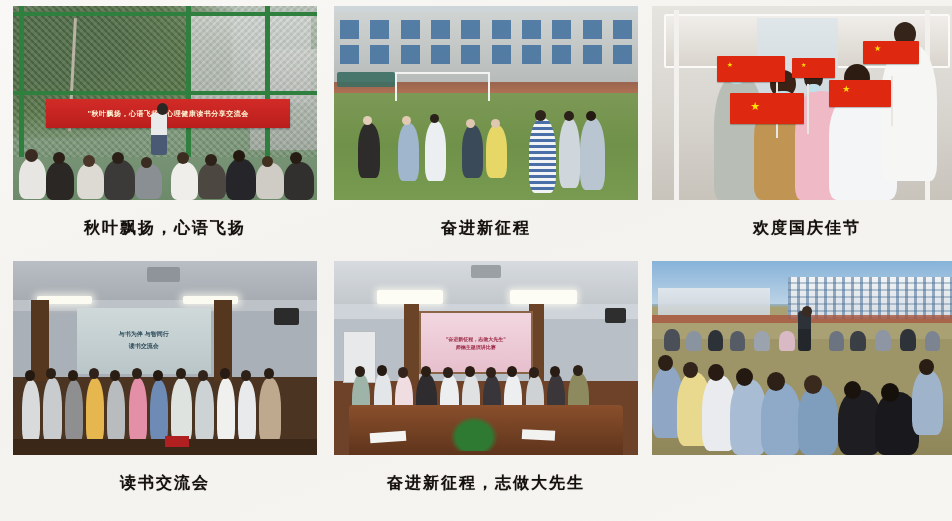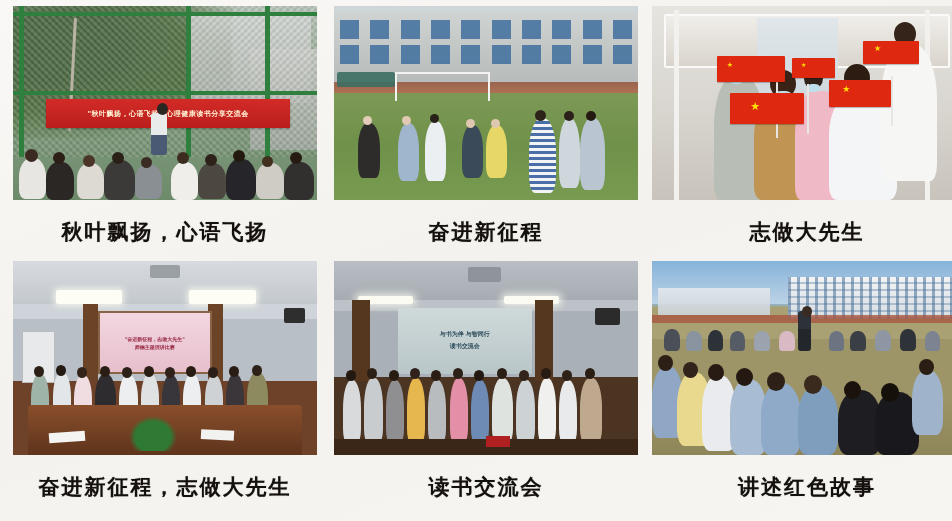--- a/index.html
+++ b/index.html
@@ -46,21 +46,21 @@
   .photo {
     width: 304px;
     height: 194px;
     position: relative;
     overflow: hidden;
     background: #8a9aa6;
   }
   .cell.wide .photo { width: 310px; }
   .caption {
     margin-top: 18px;
-    font-size: 21px;
+    font-size: 16px;
     letter-spacing: 2px;
     color: #14100c;
     font-weight: 700;
     font-family: "DejaVu Serif", "Liberation Serif", serif;
     white-space: nowrap;
     text-shadow: 0 0 1px rgba(0,0,0,0.35);
   }
 
   
   .layer { position: absolute; }
@@ -325,21 +325,68 @@
       <span class="flag" style="left:45%;top:27%;width:14%;height:10%">
         <span class="star" style="left:22%;top:18%;font-size:6px">★</span>
       </span>
       <span class="flag" style="left:57%;top:38%;width:20%;height:14%">
         <span class="star" style="left:22%;top:20%;font-size:9px">★</span>
       </span>
       <span class="flag" style="left:68%;top:18%;width:18%;height:12%">
         <span class="star" style="left:20%;top:18%;font-size:8px">★</span>
       </span>
     </div>
-    <div class="caption">志做大先生</div>
+    <div class="caption">欢度国庆佳节</div>
+  </div>
+
+  <div class="cell">
+    <div class="photo p5">
+      <div class="ceil"></div>
+      <div class="proj"></div>
+      <div class="lamp" style="left:8%;top:18%;width:18%"></div>
+      <div class="lamp" style="left:56%;top:18%;width:18%"></div>
+      <div class="pillar" style="left:6%"></div>
+      <div class="pillar" style="left:66%"></div>
+      <div class="spk"></div>
+      <div class="screen">
+        <div class="stxt">
+          <span>与书为伴  与智同行</span>
+          <span>读书交流会</span>
+        </div>
+      </div>
+      <div class="layer" style="left:0;right:0;top:52%;height:42%">
+        <span class="fig" style="left:3%;top:22%;width:6%;height:78%;background:#d8dadc"></span>
+        <span class="head" style="left:4%;top:10%;width:10px;height:11px;background:#241910"></span>
+        <span class="fig" style="left:10%;top:20%;width:6%;height:80%;background:#c9ccce"></span>
+        <span class="head" style="left:11%;top:8%;width:10px;height:11px;background:#2c1f16"></span>
+        <span class="fig" style="left:17%;top:22%;width:6%;height:78%;background:#8f8f92"></span>
+        <span class="head" style="left:18%;top:10%;width:10px;height:11px;background:#281b12"></span>
+        <span class="fig" style="left:24%;top:20%;width:6%;height:80%;background:#e6b64f"></span>
+        <span class="head" style="left:25%;top:8%;width:10px;height:11px;background:#30221a"></span>
+        <span class="fig" style="left:31%;top:22%;width:6%;height:78%;background:#b9bcbe"></span>
+        <span class="head" style="left:32%;top:10%;width:10px;height:11px;background:#2a1d14"></span>
+        <span class="fig" style="left:38%;top:20%;width:6%;height:80%;background:#e48fa8"></span>
+        <span class="head" style="left:39%;top:8%;width:10px;height:11px;background:#2d2017"></span>
+        <span class="fig" style="left:45%;top:22%;width:6%;height:78%;background:#6e8bb5"></span>
+        <span class="head" style="left:46%;top:10%;width:10px;height:11px;background:#241910"></span>
+        <span class="fig" style="left:52%;top:20%;width:7%;height:80%;background:#dfe3e0"></span>
+        <span class="head" style="left:53.5%;top:8%;width:10px;height:11px;background:#2b1e15"></span>
+        <span class="fig" style="left:60%;top:22%;width:6%;height:78%;background:#cdd2d5"></span>
+        <span class="head" style="left:61%;top:10%;width:10px;height:11px;background:#32241b"></span>
+        <span class="fig" style="left:67%;top:20%;width:6%;height:80%;background:#f0f1ee"></span>
+        <span class="head" style="left:68%;top:8%;width:10px;height:11px;background:#271b13"></span>
+        <span class="fig" style="left:74%;top:22%;width:6%;height:78%;background:#e9eaec"></span>
+        <span class="head" style="left:75%;top:10%;width:10px;height:11px;background:#2e2118"></span>
+        <span class="fig" style="left:81%;top:20%;width:7%;height:80%;background:#bfa98e"></span>
+        <span class="head" style="left:82.5%;top:8%;width:10px;height:11px;background:#2a1d14"></span>
+      </div>
+      <div class="layer" style="left:0;right:0;bottom:0;height:8%;background:#3a2718"></div>
+      <div class="layer" style="left:50%;bottom:4%;width:8%;height:6%;background:#b02020"></div>
+    </div>
+    <div class="caption">读书交流会</div>
   </div>
 
   <div class="cell">
     <div class="photo p4">
       <div class="ceil"></div>
       <div class="proj"></div>
       <div class="lamp" style="left:14%;top:15%;width:22%"></div>
       <div class="lamp" style="left:58%;top:15%;width:22%"></div>
       <div class="doorframe" style="left:23%"></div>
       <div class="doorframe" style="left:64%"></div>
@@ -376,67 +423,20 @@
         <span class="head" style="left:78.5%;top:4%;width:10px;height:11px;background:#2e2118"></span>
       </div>
       <div class="table"></div>
       <div class="plant"></div>
       <div class="layer" style="left:12%;bottom:7%;width:12%;height:5%;background:#f4f4f2;transform:rotate(-4deg)"></div>
       <div class="layer" style="left:62%;bottom:8%;width:11%;height:5%;background:#f2f2f0;transform:rotate(3deg)"></div>
     </div>
     <div class="caption">奋进新征程，志做大先生</div>
   </div>
 
-  <div class="cell">
-    <div class="photo p5">
-      <div class="ceil"></div>
-      <div class="proj"></div>
-      <div class="lamp" style="left:8%;top:18%;width:18%"></div>
-      <div class="lamp" style="left:56%;top:18%;width:18%"></div>
-      <div class="pillar" style="left:6%"></div>
-      <div class="pillar" style="left:66%"></div>
-      <div class="spk"></div>
-      <div class="screen">
-        <div class="stxt">
-          <span>与书为伴  与智同行</span>
-          <span>读书交流会</span>
-        </div>
-      </div>
-      <div class="layer" style="left:0;right:0;top:52%;height:42%">
-        <span class="fig" style="left:3%;top:22%;width:6%;height:78%;background:#d8dadc"></span>
-        <span class="head" style="left:4%;top:10%;width:10px;height:11px;background:#241910"></span>
-        <span class="fig" style="left:10%;top:20%;width:6%;height:80%;background:#c9ccce"></span>
-        <span class="head" style="left:11%;top:8%;width:10px;height:11px;background:#2c1f16"></span>
-        <span class="fig" style="left:17%;top:22%;width:6%;height:78%;background:#8f8f92"></span>
-        <span class="head" style="left:18%;top:10%;width:10px;height:11px;background:#281b12"></span>
-        <span class="fig" style="left:24%;top:20%;width:6%;height:80%;background:#e6b64f"></span>
-        <span class="head" style="left:25%;top:8%;width:10px;height:11px;background:#30221a"></span>
-        <span class="fig" style="left:31%;top:22%;width:6%;height:78%;background:#b9bcbe"></span>
-        <span class="head" style="left:32%;top:10%;width:10px;height:11px;background:#2a1d14"></span>
-        <span class="fig" style="left:38%;top:20%;width:6%;height:80%;background:#e48fa8"></span>
-        <span class="head" style="left:39%;top:8%;width:10px;height:11px;background:#2d2017"></span>
-        <span class="fig" style="left:45%;top:22%;width:6%;height:78%;background:#6e8bb5"></span>
-        <span class="head" style="left:46%;top:10%;width:10px;height:11px;background:#241910"></span>
-        <span class="fig" style="left:52%;top:20%;width:7%;height:80%;background:#dfe3e0"></span>
-        <span class="head" style="left:53.5%;top:8%;width:10px;height:11px;background:#2b1e15"></span>
-        <span class="fig" style="left:60%;top:22%;width:6%;height:78%;background:#cdd2d5"></span>
-        <span class="head" style="left:61%;top:10%;width:10px;height:11px;background:#32241b"></span>
-        <span class="fig" style="left:67%;top:20%;width:6%;height:80%;background:#f0f1ee"></span>
-        <span class="head" style="left:68%;top:8%;width:10px;height:11px;background:#271b13"></span>
-        <span class="fig" style="left:74%;top:22%;width:6%;height:78%;background:#e9eaec"></span>
-        <span class="head" style="left:75%;top:10%;width:10px;height:11px;background:#2e2118"></span>
-        <span class="fig" style="left:81%;top:20%;width:7%;height:80%;background:#bfa98e"></span>
-        <span class="head" style="left:82.5%;top:8%;width:10px;height:11px;background:#2a1d14"></span>
-      </div>
-      <div class="layer" style="left:0;right:0;bottom:0;height:8%;background:#3a2718"></div>
-      <div class="layer" style="left:50%;bottom:4%;width:8%;height:6%;background:#b02020"></div>
-    </div>
-    <div class="caption">读书交流会</div>
-  </div>
-
   <div class="cell wide">
     <div class="photo p6">
       <div class="skyband"></div>
       <div class="bldgs2"></div>
       <div class="bldgs">
         <div class="bldgwin"></div>
       </div>
       <div class="track"></div>
       <div class="standing"></div>
       <div class="standhead"></div>
@@ -467,16 +467,15 @@
         <span class="fig" style="left:47%;top:36%;width:13%;height:64%;background:#7f9dbd"></span>
         <span class="head" style="left:49%;top:26%;width:18px;height:19px;background:#3a2a1e"></span>
         <span class="fig" style="left:60%;top:40%;width:14%;height:60%;background:#1e1e22"></span>
         <span class="head" style="left:62%;top:32%;width:17px;height:18px;background:#1a120c"></span>
         <span class="fig" style="left:72%;top:42%;width:14%;height:58%;background:#19191d"></span>
         <span class="head" style="left:74%;top:34%;width:18px;height:19px;background:#15100a"></span>
         <span class="fig" style="left:84%;top:22%;width:10%;height:60%;background:#9fb4cb"></span>
         <span class="head" style="left:86%;top:12%;width:15px;height:16px;background:#2a1d14"></span>
       </div>
     </div>
-    <div class="caption">讲述红色故事</div>
   </div>
 
 </div>
 
 </body></html>

